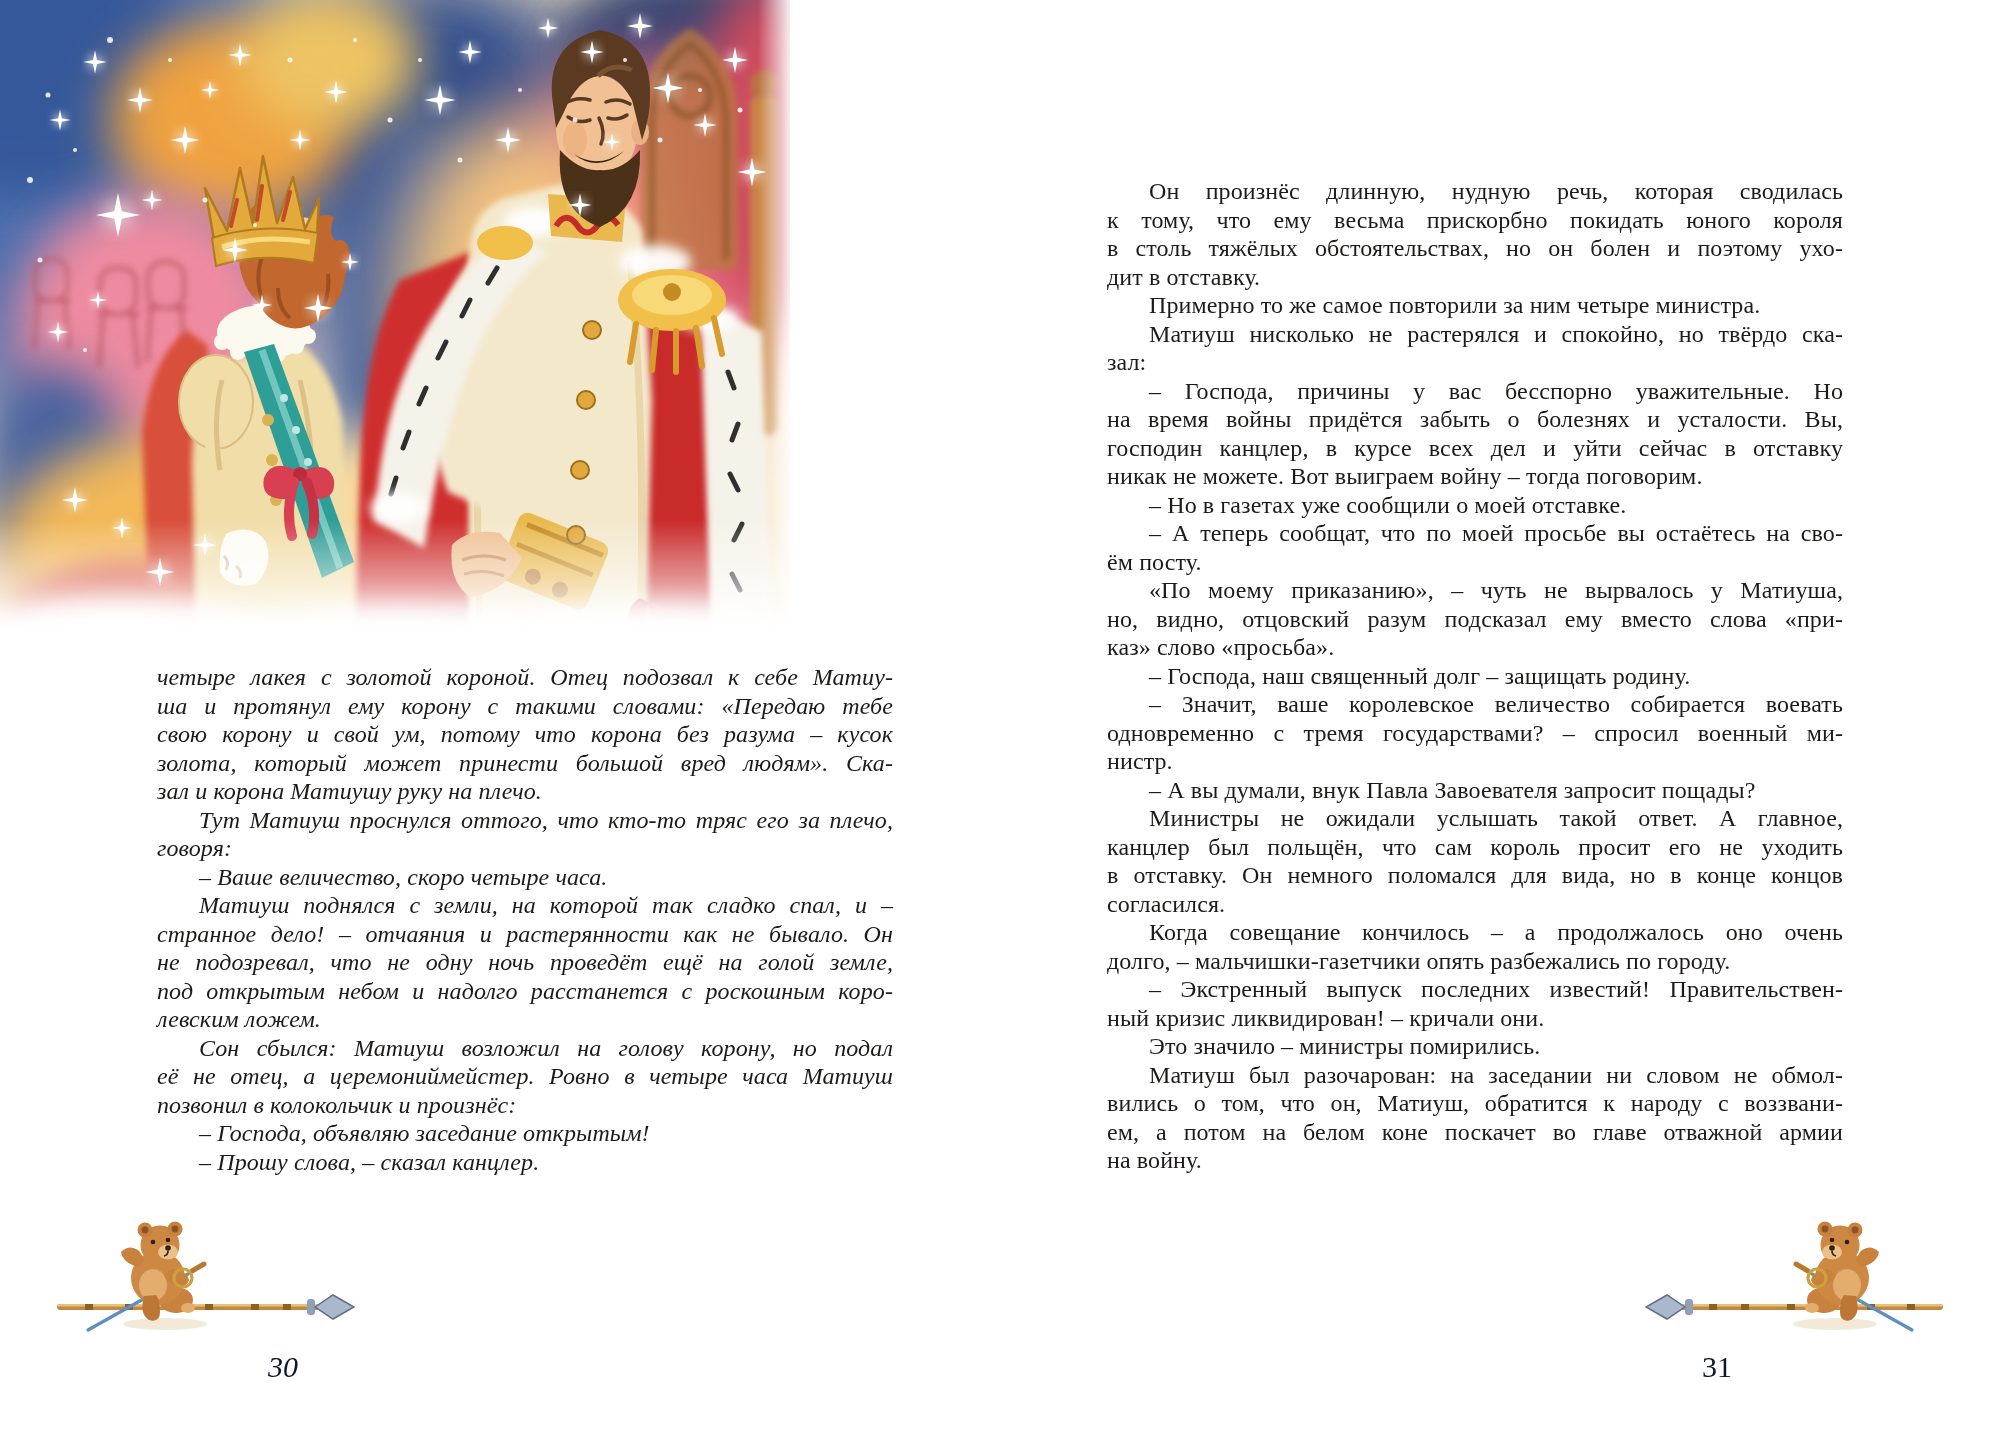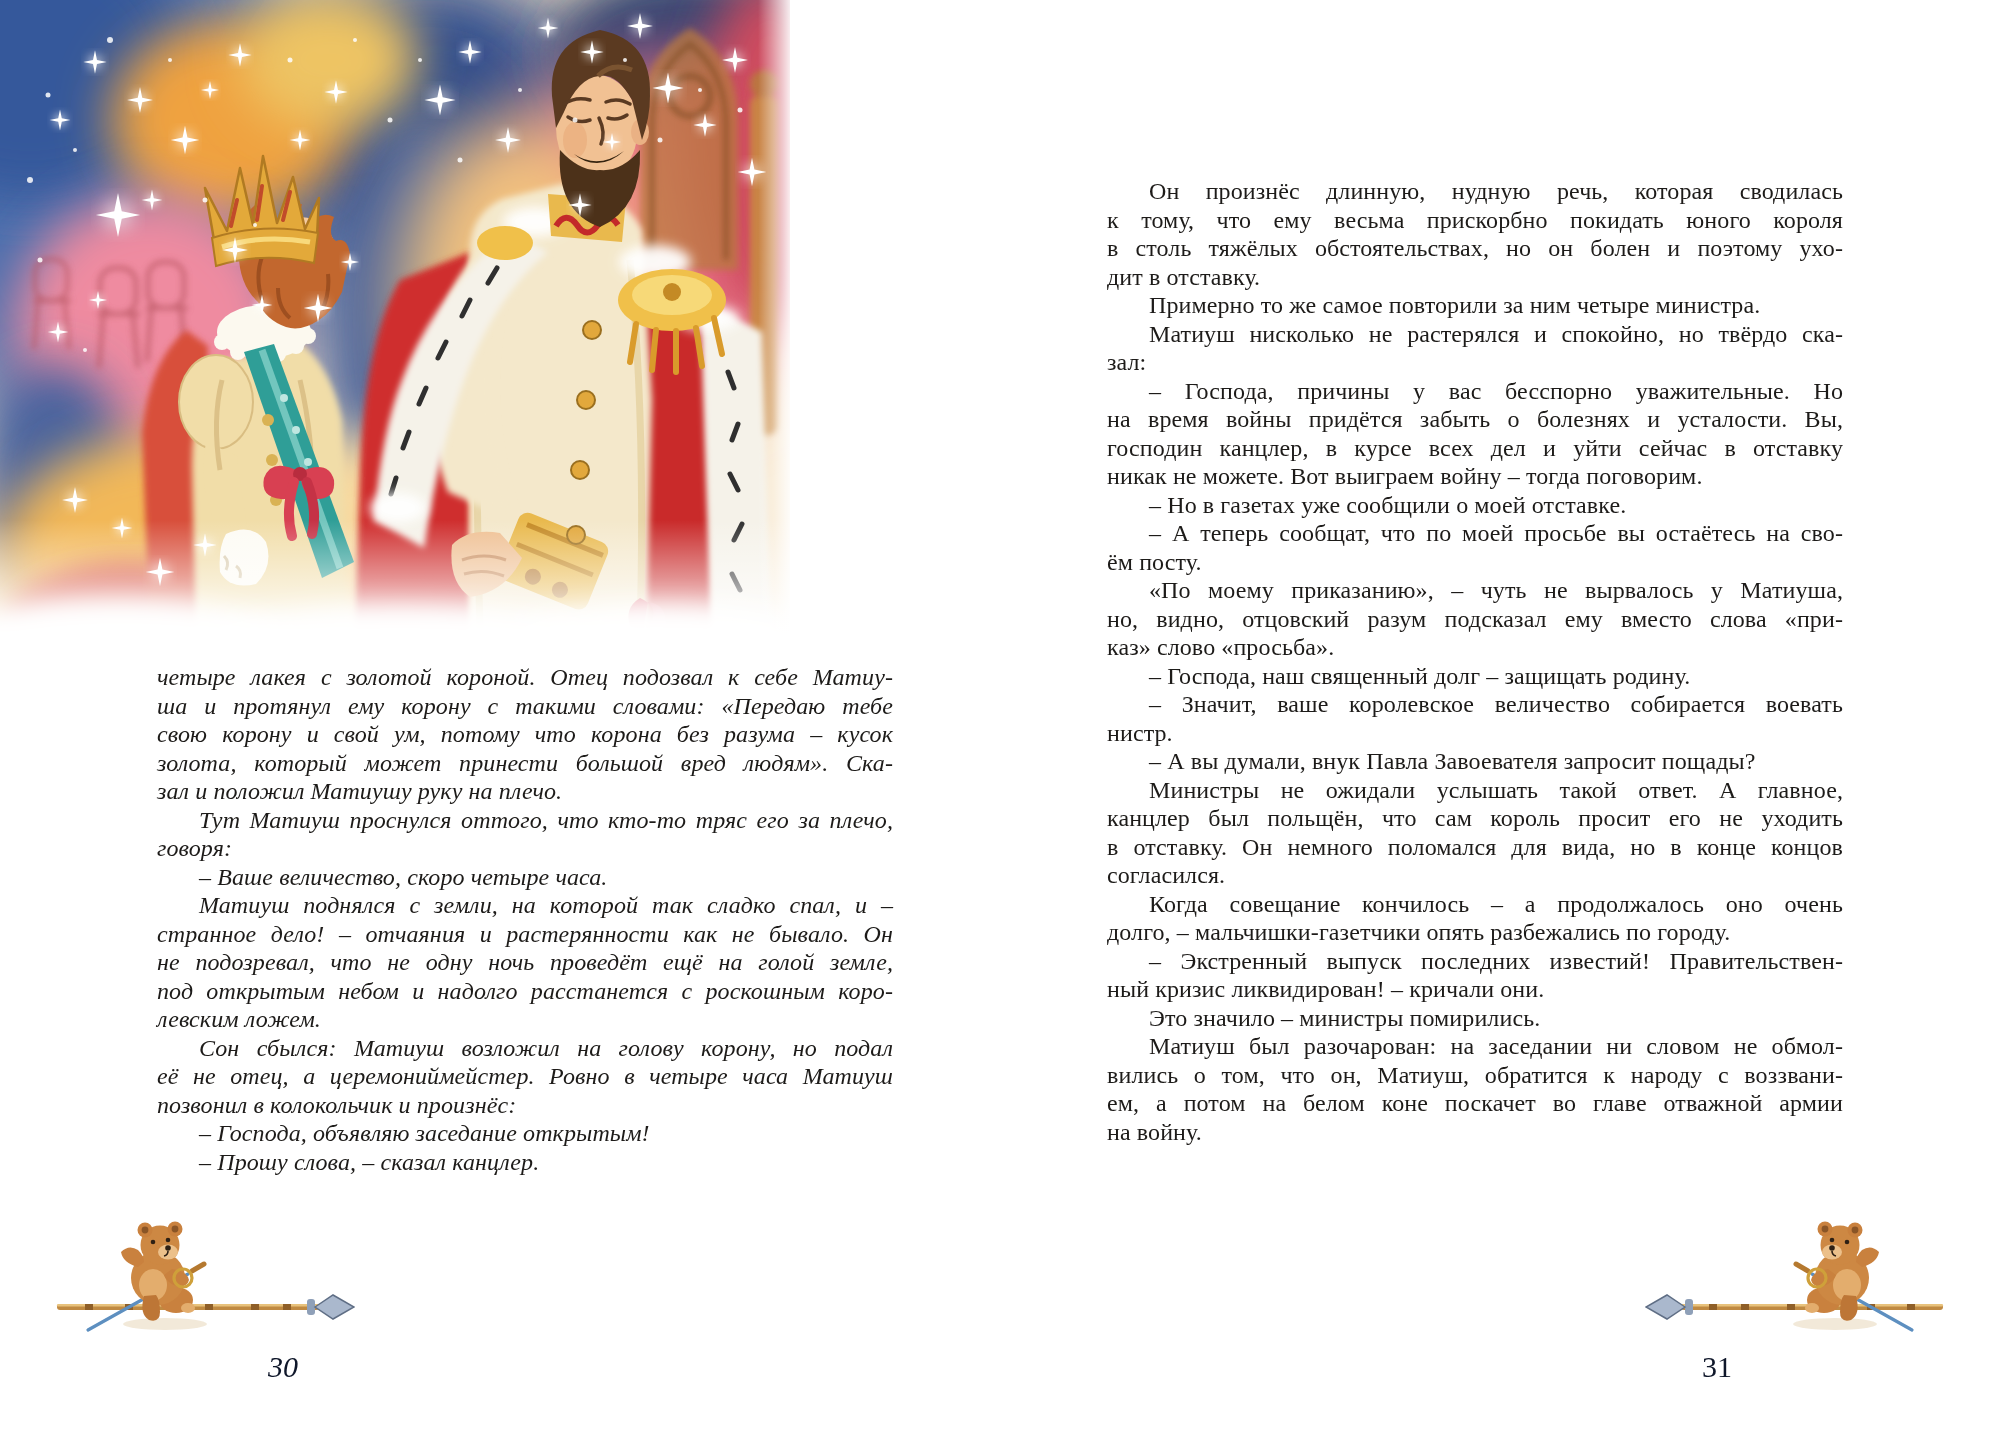--- a/index.html
+++ b/index.html
@@ -334,21 +334,21 @@
       <ellipse cx="665" cy="650" rx="165" ry="45" fill="#ffffff" filter="url(#b12)"></ellipse>
       <rect x="758" y="0" width="32" height="640" fill="url(#fadeR)"></rect>
     </svg>
 
     <div class="textblock tb-left">
 
     <div class="line">четыре лакея с золотой короной. Отец подозвал к себе Матиу-</div>
         <div class="line">ша и протянул ему корону с такими словами: «Передаю тебе</div>
         <div class="line">свою корону и свой ум, потому что корона без разума – кусок</div>
         <div class="line">золота, который может принести большой вред людям». Ска-</div>
-        <div class="line rag">зал и положил Матиушу руку на плечо.</div>
+        <div class="line rag">зал и корона Матиушу руку на плечо.</div>
         <div class="line indent">Тут Матиуш проснулся оттого, что кто-то тряс его за плечо,</div>
         <div class="line rag">говоря:</div>
         <div class="line indent rag">– Ваше величество, скоро четыре часа.</div>
         <div class="line indent">Матиуш поднялся с земли, на которой так сладко спал, и –</div>
         <div class="line">странное дело! – отчаяния и растерянности как не бывало. Он</div>
         <div class="line">не подозревал, что не одну ночь проведёт ещё на голой земле,</div>
         <div class="line">под открытым небом и надолго расстанется с роскошным коро-</div>
         <div class="line rag">левским ложем.</div>
         <div class="line indent">Сон сбылся: Матиуш возложил на голову корону, но подал</div>
         <div class="line">её не отец, а церемониймейстер. Ровно в четыре часа Матиуш</div>
@@ -417,20 +417,21 @@
         <div class="line">господин канцлер, в курсе всех дел и уйти сейчас в отставку</div>
         <div class="line rag">никак не можете. Вот выиграем войну – тогда поговорим.</div>
         <div class="line indent rag">– Но в газетах уже сообщили о моей отставке.</div>
         <div class="line indent">– А теперь сообщат, что по моей просьбе вы остаётесь на сво-</div>
         <div class="line rag">ём посту.</div>
         <div class="line indent">«По моему приказанию», – чуть не вырвалось у Матиуша,</div>
         <div class="line">но, видно, отцовский разум подсказал ему вместо слова «при-</div>
         <div class="line rag">каз» слово «просьба».</div>
         <div class="line indent rag">– Господа, наш священный долг – защищать родину.</div>
         <div class="line indent">– Значит, ваше королевское величество собирается воевать</div>
+        <div class="line">одновременно с тремя государствами? – спросил военный ми-</div>
         <div class="line rag">нистр.</div>
         <div class="line indent rag">– А вы думали, внук Павла Завоевателя запросит пощады?</div>
         <div class="line indent">Министры не ожидали услышать такой ответ. А главное,</div>
         <div class="line">канцлер был польщён, что сам король просит его не уходить</div>
         <div class="line">в отставку. Он немного поломался для вида, но в конце концов</div>
         <div class="line rag">согласился.</div>
         <div class="line indent">Когда совещание кончилось – а продолжалось оно очень</div>
         <div class="line rag">долго, – мальчишки-газетчики опять разбежались по городу.</div>
         <div class="line indent">– Экстренный выпуск последних известий! Правительствен-</div>
         <div class="line rag">ный кризис ликвидирован! – кричали они.</div>

